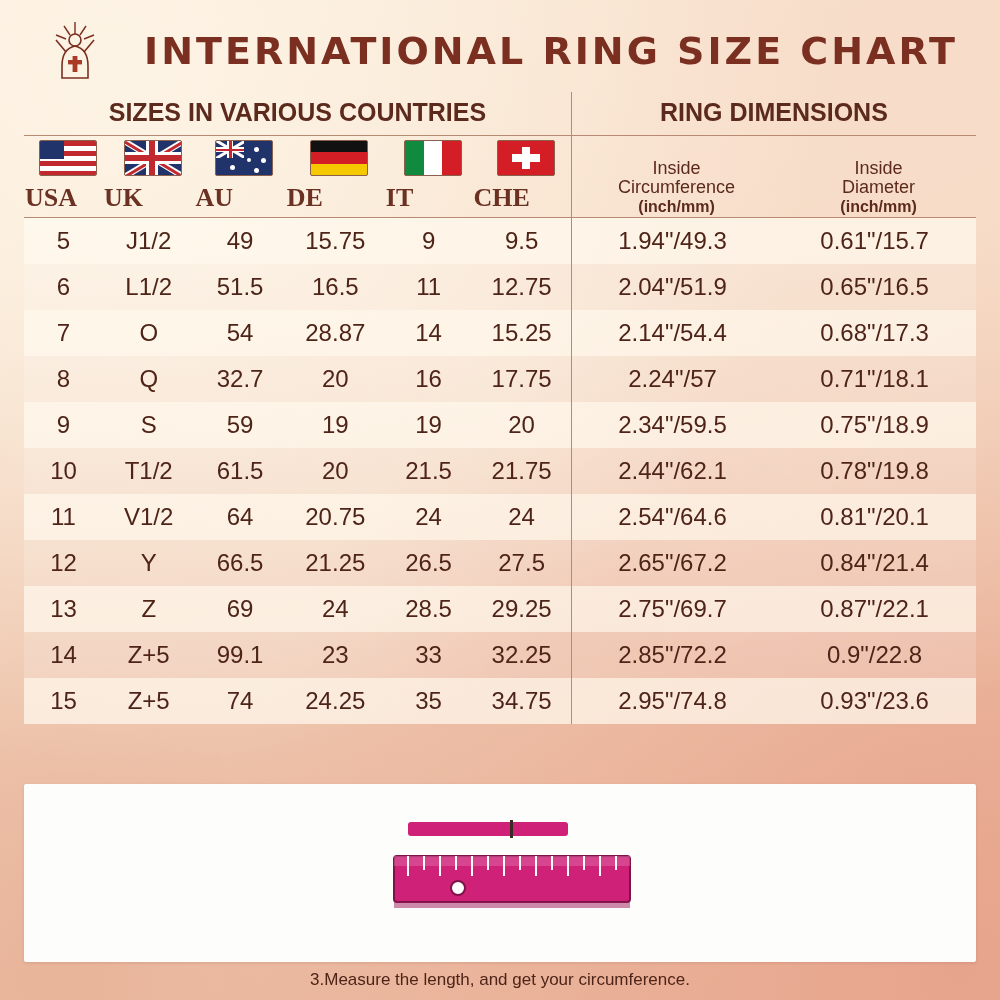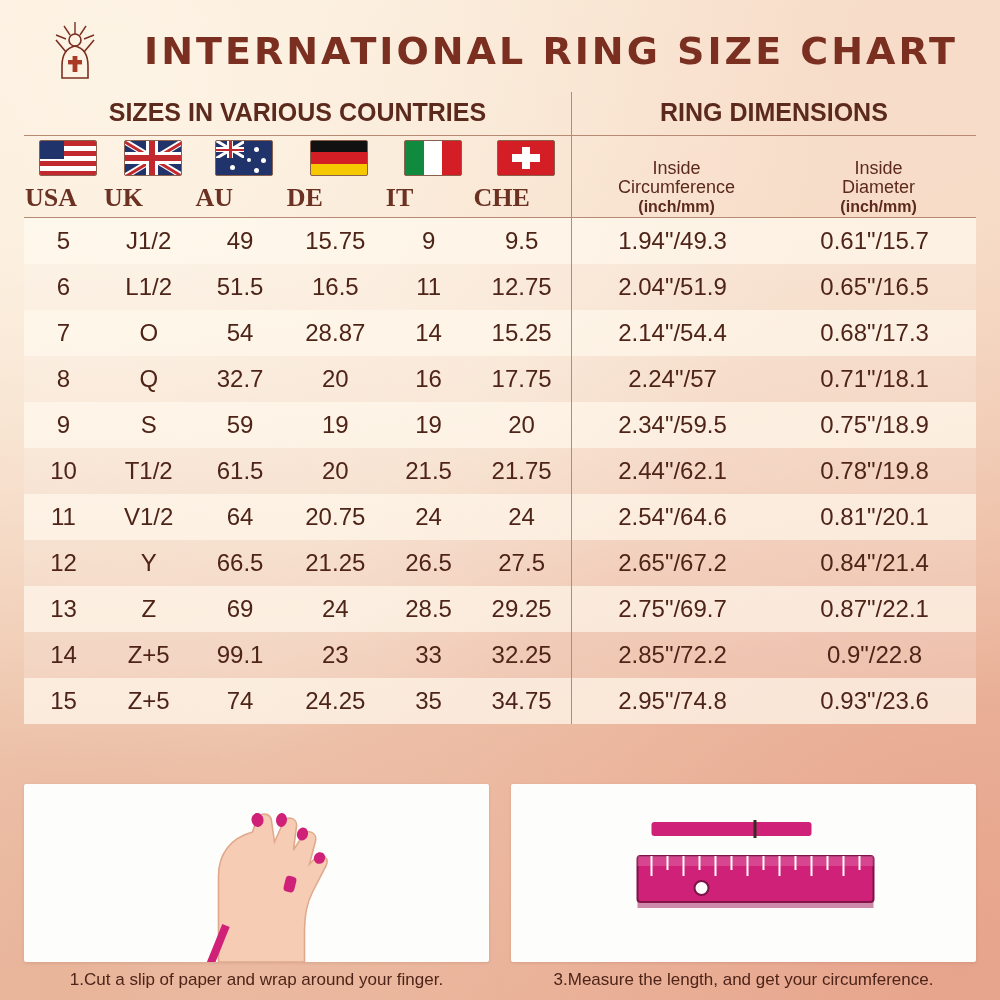--- a/index.html
+++ b/index.html
@@ -303,38 +303,20 @@
             <td>34.75</td>
             <td class="vline">2.95"/74.8</td>
             <td>0.93"/23.6</td>
           </tr>
         </tbody>
     </table>
   </div>
 
   <div class="steps">
 
-    <div class="step">
-      <div class="card">
-        <svg width="100%" height="178" viewBox="0 0 300 178" preserveAspectRatio="xMidYMid meet">
-          <g>
-            <path d="M112 178 L112 92 C112 70 124 54 146 48 L150 36 C152 28 164 28 165 37 L168 58
-                     L176 40 C179 31 191 33 190 42 L187 66 L196 52 C200 44 211 48 209 57 L203 80
-                     L209 74 C215 67 224 74 219 83 L206 108 C200 120 198 134 198 146 L198 178 Z" fill="#f6cdb4" stroke="#e0a98c" stroke-width="1.6"></path>
-            <ellipse cx="151" cy="36" rx="6" ry="7" fill="#cf2178" transform="rotate(-8 151 36)"></ellipse>
-            <ellipse cx="175" cy="36" rx="5.5" ry="7" fill="#cf2178" transform="rotate(6 175 36)"></ellipse>
-            <ellipse cx="196" cy="50" rx="5.5" ry="6.5" fill="#cf2178" transform="rotate(18 196 50)"></ellipse>
-            <ellipse cx="213" cy="74" rx="5.5" ry="6" fill="#cf2178" transform="rotate(35 213 74)"></ellipse>
-            <rect x="178" y="92" width="11" height="16" rx="4" fill="#cf2178" transform="rotate(14 183 100)"></rect>
-            <rect x="108" y="140" width="8" height="54" fill="#cf2178" transform="rotate(22 112 160)"></rect>
-          </g>
-        </svg>
-      </div>
-      <div class="caption">1.Cut a slip of paper and wrap around your finger.</div>
-    </div>
 
 
     <div class="step">
       <div class="card">
         <svg width="100%" height="178" viewBox="0 0 300 178" preserveAspectRatio="xMidYMid meet">
           <rect x="58" y="38" width="160" height="14" rx="3" fill="#cf2178"></rect>
           <rect x="160" y="36" width="3" height="18" fill="#3a2a24"></rect>
           <rect x="44" y="72" width="236" height="46" rx="3" fill="#cf2178" stroke="#7d1347" stroke-width="2"></rect>
           <rect x="44" y="72" width="236" height="10" fill="#e06aa6" opacity="0.5"></rect>
           <g stroke="#ffffff" stroke-width="2">

